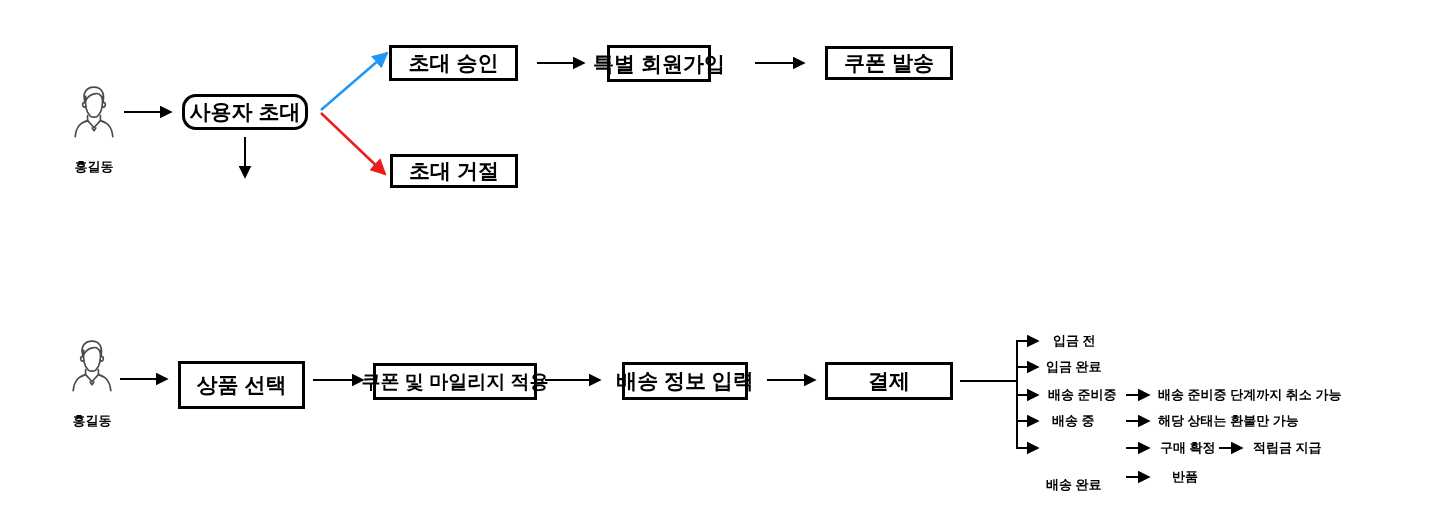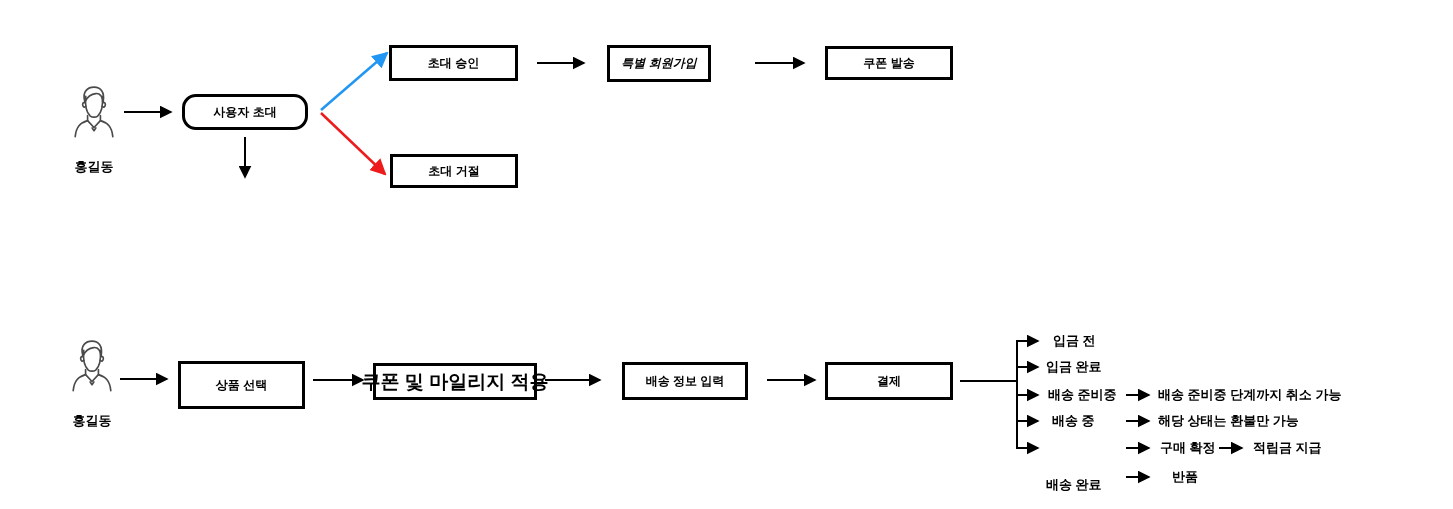--- a/index.html
+++ b/index.html
@@ -11,21 +11,21 @@
     --icon:#4A4A4A;
   }
   .canvas{
     position:relative;width:1453px;height:509px;background:#ffffff;overflow:hidden;
     font-family:"Liberation Sans","DejaVu Sans",sans-serif;color:var(--ink);
   }
   .arrow-layer{position:absolute;left:0;top:0;}
   .node{
     position:absolute;box-sizing:border-box;border:3px solid #000;background:#fff;
     display:flex;align-items:center;justify-content:center;
-    font-size:12px;font-weight:700;white-space:nowrap;color:#000;
+    font-size:21px;font-weight:700;white-space:nowrap;color:#000;
   }
   .actor{position:absolute;display:flex;flex-direction:column;align-items:center;}
   .actor-label{font-size:13px;font-weight:700;margin-top:20px;color:#000;}
   .blabel{
     position:absolute;transform:translateY(-50%);
     font-size:13px;font-weight:700;white-space:nowrap;color:#000;text-align:right;
   }
 </style>
 </head>
 <body>
@@ -87,21 +87,21 @@
     </svg>
     <div class="actor-label">홍길동</div>
   </div>
 
   <div class="node" style="left:182px;top:94px;width:126px;height:36px;border-radius:14px;">
     <span>사용자 초대</span>
   </div>
   <div class="node" style="left:389px;top:45px;width:129px;height:36px;">
     <span>초대 승인</span>
   </div>
-  <div class="node" style="left:607px;top:45px;width:104px;height:37px;font-style:italic;">
+  <div class="node" style="left:607px;top:45px;width:104px;height:37px;">
     <span>특별 회원가입</span>
   </div>
   <div class="node" style="left:825px;top:46px;width:128px;height:34px;">
     <span>쿠폰 발송</span>
   </div>
   <div class="node" style="left:390px;top:154px;width:128px;height:34px;">
     <span>초대 거절</span>
   </div>
 
   <div class="actor" style="left:68px;top:338px;width:48px;">

